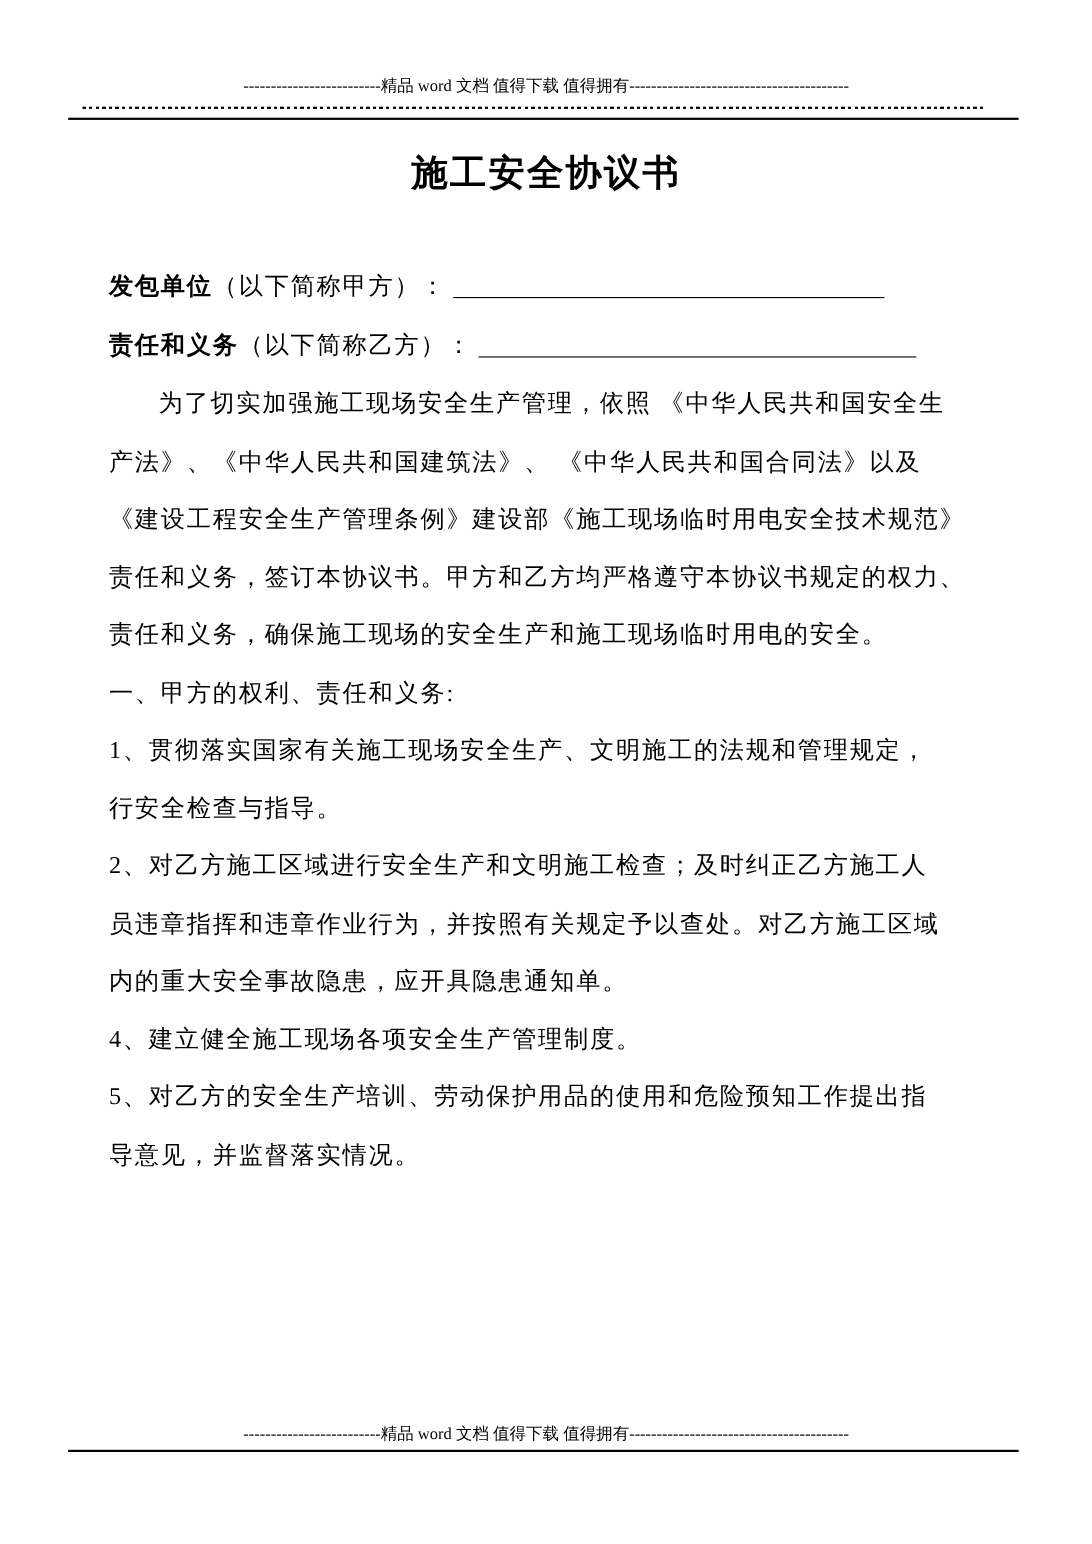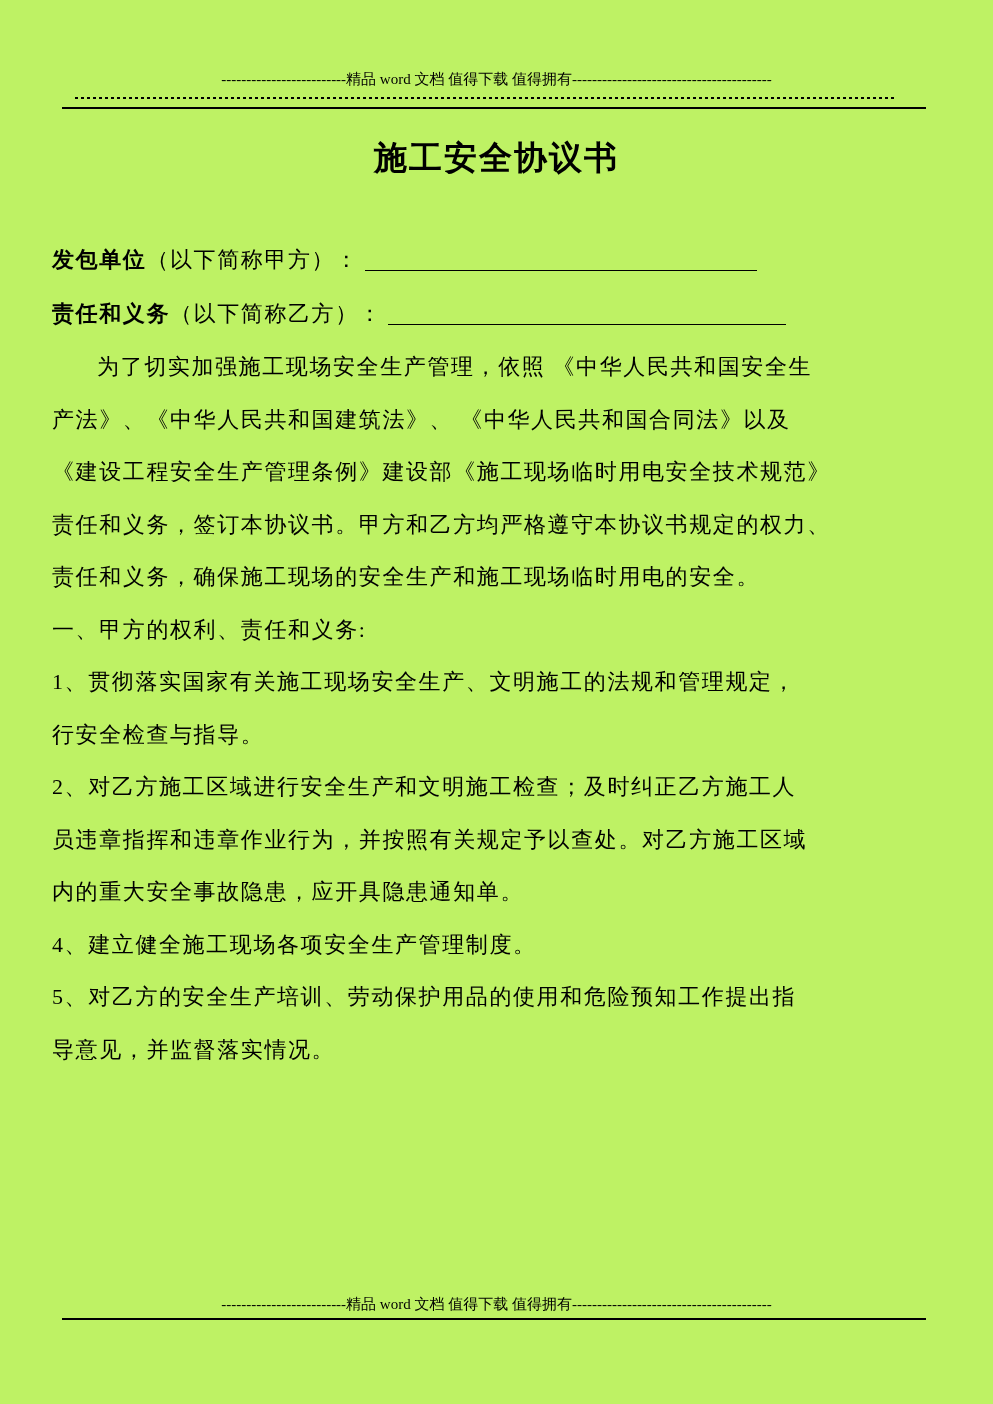--- a/index.html
+++ b/index.html
@@ -1,19 +1,19 @@
 <!DOCTYPE html>
 <html><head>
 <meta charset="utf-8">
 <style>
   html,body{margin:0;padding:0;background:#888;}
   .page{
     position:relative;
     width:993px;height:1404px;
-    background:#bef264;
+    background:#ffffff;
     color:#000;
     font-family:"Liberation Serif","DejaVu Serif",serif;
     overflow:hidden;
     margin:0 auto;
   }
   
   .hdr-text{
     margin-top:70px;
     text-align:center;
     font-size:15px;
@@ -34,21 +34,21 @@
   .title{
     margin:24px 0 0 0;
     text-align:center;
     font-size:33px;
     letter-spacing:2px;
     font-weight:bold;
     line-height:50px;
   }
   
   .content{
-    padding-left:52px;
+    padding-left:99px;
     font-size:22px;
     letter-spacing:1.6px;
   }
   .form{margin-top:50px;}
   .fline{
     height:54px;
     line-height:54px;
     white-space:nowrap;
   }
   .b{font-weight:bold;}

